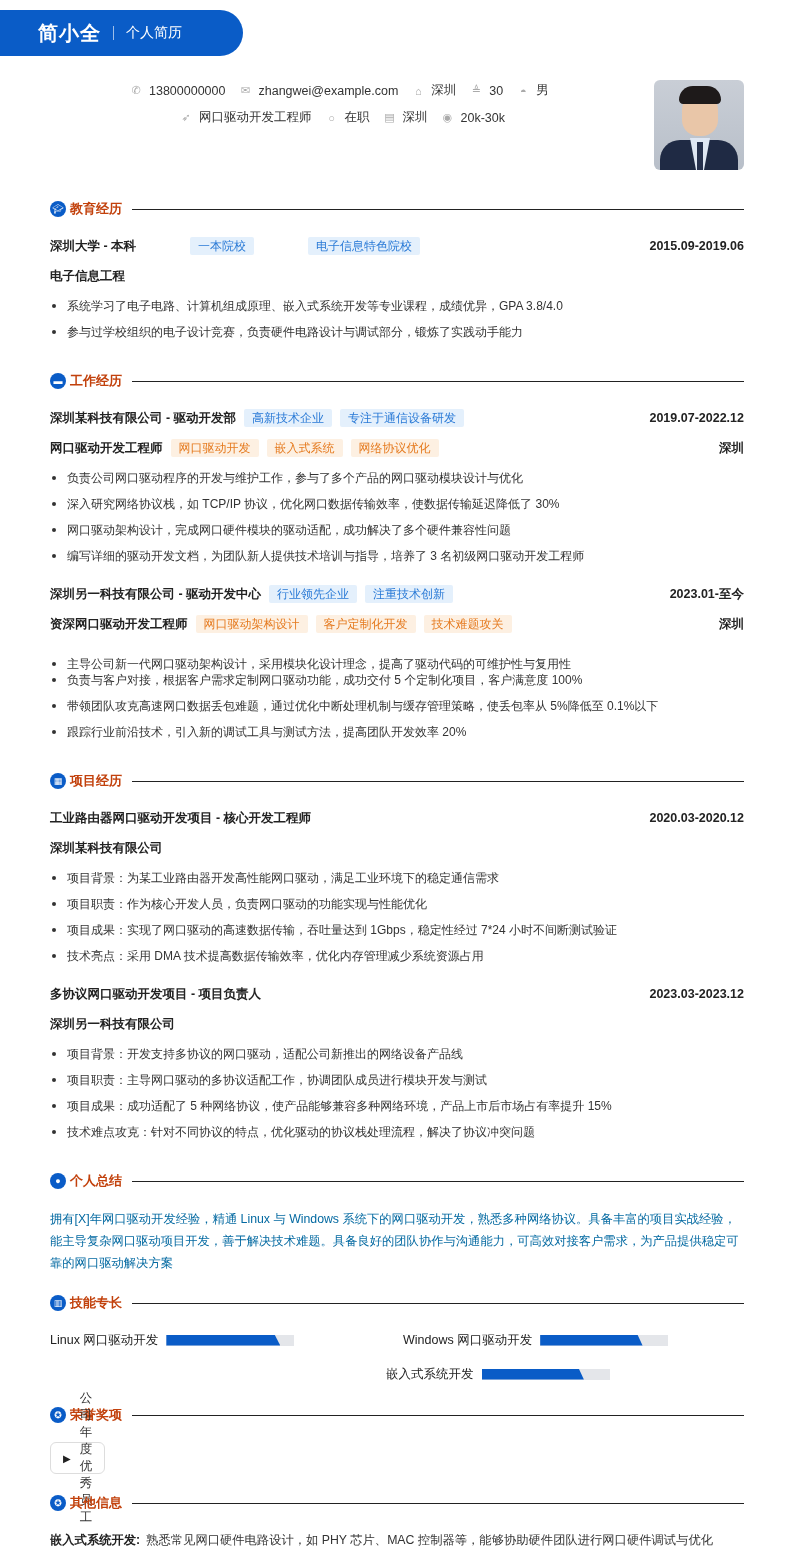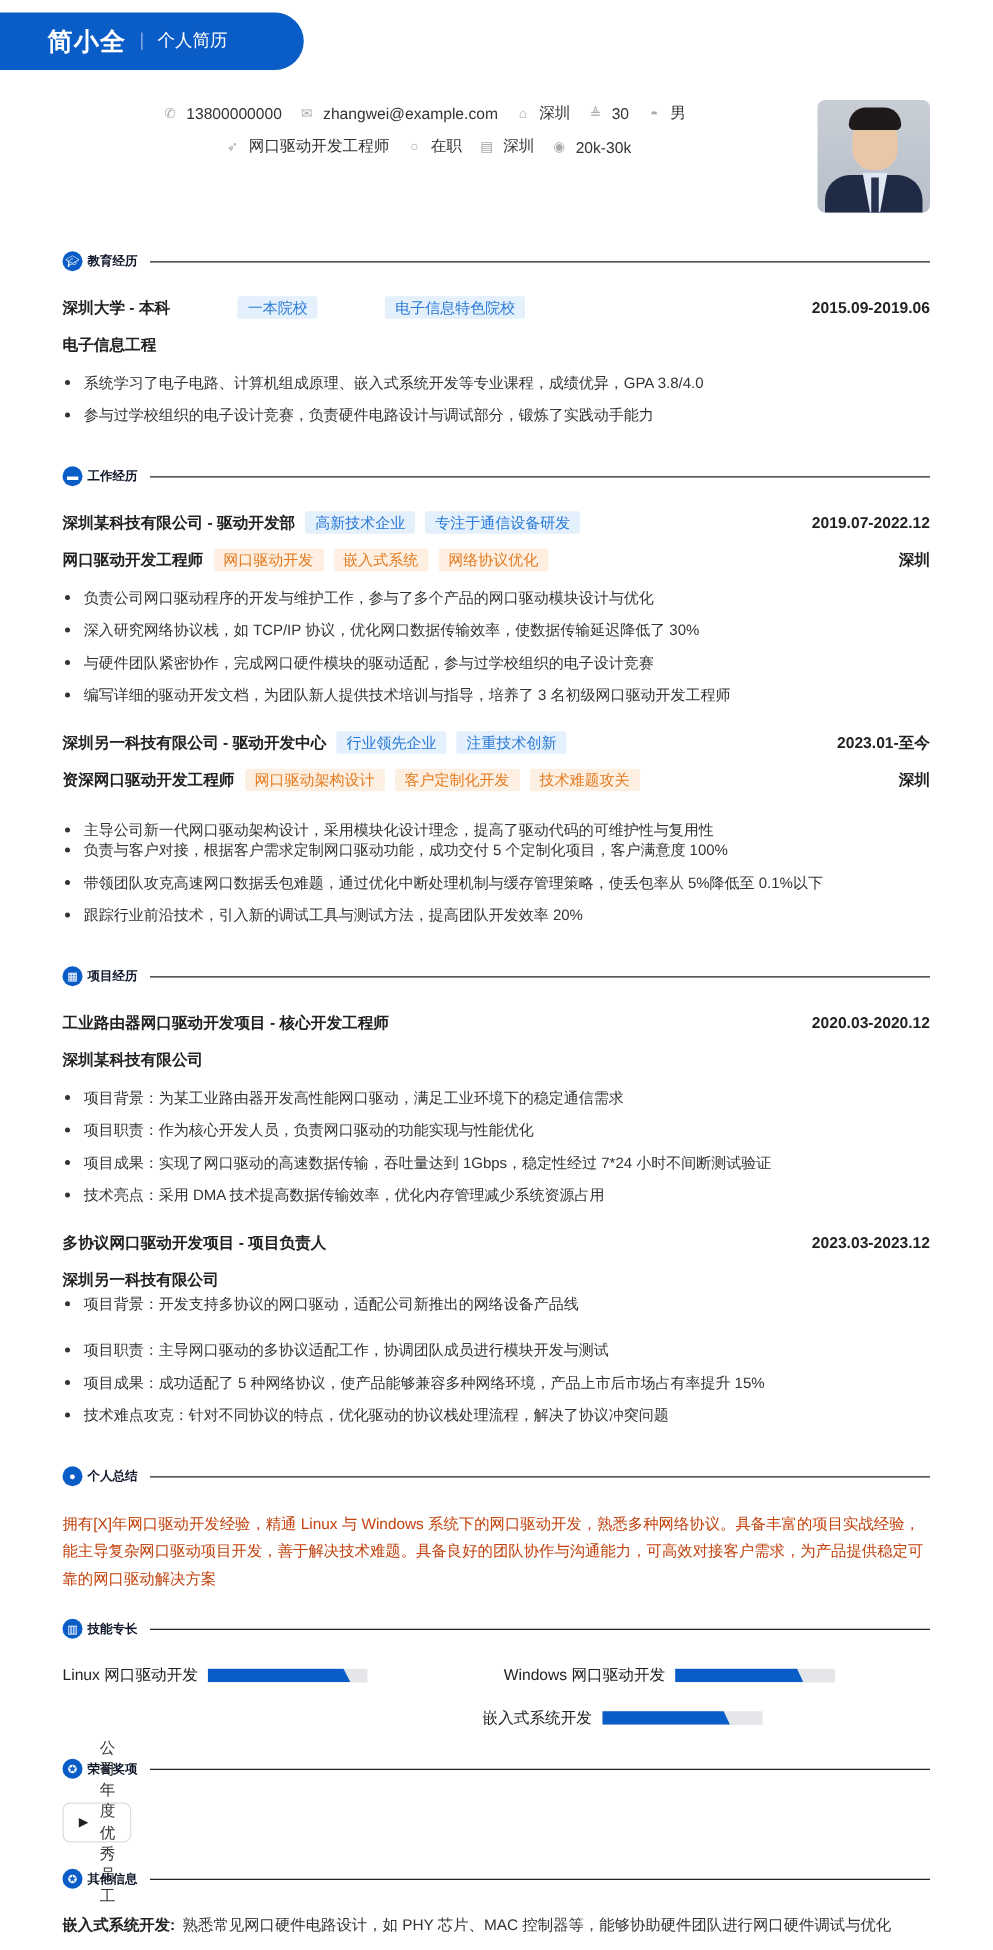--- a/index.html
+++ b/index.html
@@ -15,31 +15,31 @@
   .row2 { top: 109px; left: 180px; }
   .photo { position: absolute; left: 654px; top: 80px; width: 90px; height: 90px; border-radius: 6px; background: linear-gradient(#c9ced6, #b8bfc9); overflow: hidden; }
   .photo .head { position: absolute; left: 28px; top: 12px; width: 36px; height: 44px; border-radius: 18px 18px 16px 16px; background: #e9c6a8; }
   .photo .hair { position: absolute; left: 25px; top: 6px; width: 42px; height: 18px; border-radius: 20px 20px 6px 6px; background: #1e1a1a; }
   .photo .suit { position: absolute; left: 6px; top: 60px; width: 78px; height: 40px; border-radius: 20px 20px 0 0; background: #1f2a44; }
   .photo .shirt { position: absolute; left: 36px; top: 58px; width: 20px; height: 32px; background: #dfe7f3; clip-path: polygon(0 0,100% 0,70% 100%,30% 100%); }
   .photo .tie { position: absolute; left: 43px; top: 62px; width: 6px; height: 28px; background: #26314d; }
   .section { position: absolute; left: 50px; width: 694px; }
   .sec-head { display: flex; align-items: center; height: 20px; }
   .sec-icon { width: 16px; height: 16px; border-radius: 50%; background: #0a5cc7; color: #fff; font-size: 9px; display: flex; align-items: center; justify-content: center; margin-right: 4px; }
-  .sec-title { font-size: 10px; font-weight: bold; color: #0f172a; margin-right: 10px; }
+  .sec-title { font-size: 13px; font-weight: bold; color: #c2410c; margin-right: 10px; }
   .sec-line { flex: 1; height: 1px; background: #222; }
   .line { position: absolute; left: 0; right: 0; display: flex; align-items: center; height: 20px; font-size: 12.5px; }
   .bold { font-weight: bold; }
   .tag { display: inline-block; padding: 1px 8px; margin-left: 8px; font-size: 12px; border-radius: 2px; line-height: 16px; }
   .tag.blue { background: #e4f0fc; color: #2a7ad6; }
   .tag.orange { background: #fdf0e2; color: #e57a1f; }
   .right { margin-left: auto; font-weight: bold; }
   .bullet { position: absolute; left: 0; right: 0; height: 20px; display: flex; align-items: center; font-size: 12px; color: #333; }
   .bullet::before { content: ""; width: 4px; height: 4px; background: #333; border-radius: 50%; margin: 0 11px 0 2px; flex-shrink: 0; }
-  .para { position: absolute; left: 0; width: 694px; font-size: 12.3px; line-height: 22px; color: #c2410c; }
+  .para { position: absolute; left: 0; width: 694px; font-size: 12.3px; line-height: 22px; color: #0369a1; }
   .skill { position: absolute; display: flex; align-items: center; height: 20px; font-size: 12.5px; }
   .skill .bar { height: 11px; background: #e4e6ea; margin-left: 8px; position: relative; }
   .skill .fill { position: absolute; left: 0; top: 0; bottom: 0; background: #0a5cc7; clip-path: polygon(0 0, 95% 0, 100% 100%, 0 100%); }
   .award { position: absolute; left: 0; top: 0; height: 32px; border: 1px solid #ddd; border-radius: 6px; padding: 0 12px; display: flex; align-items: center; font-size: 12.5px; color: #333; }
   .award .tri { font-size: 10px; margin-right: 9px; color: #222; }
 </style>
 </head>
 <body>
 
 <div class="banner">
@@ -128,21 +128,21 @@
   </div>
   <div class="line" style="top:67px;">
     <span class="bold">网口驱动开发工程师</span>
     <span class="tag orange">网口驱动开发</span>
     <span class="tag orange">嵌入式系统</span>
     <span class="tag orange">网络协议优化</span>
     <span class="right">深圳</span>
   </div>
   <div class="bullet" style="top:97px;">负责公司网口驱动程序的开发与维护工作，参与了多个产品的网口驱动模块设计与优化</div>
   <div class="bullet" style="top:123px;">深入研究网络协议栈，如 TCP/IP 协议，优化网口数据传输效率，使数据传输延迟降低了 30%</div>
-  <div class="bullet" style="top:149px;">与硬件团队紧密协作，完成网口硬件模块的驱动适配，参与过学校组织的电子设计竞赛</div>
+  <div class="bullet" style="top:149px;">网口驱动架构设计，完成网口硬件模块的驱动适配，成功解决了多个硬件兼容性问题</div>
   <div class="bullet" style="top:175px;">编写详细的驱动开发文档，为团队新人提供技术培训与指导，培养了 3 名初级网口驱动开发工程师</div>
 
   <div class="line" style="top:213px;">
     <span class="bold">深圳另一科技有限公司 - 驱动开发中心</span>
     <span class="tag blue">行业领先企业</span>
     <span class="tag blue">注重技术创新</span>
     <span class="right">2023.01-至今</span>
   </div>
   <div class="line" style="top:243px;">
     <span class="bold">资深网口驱动开发工程师</span>
@@ -171,21 +171,21 @@
   <div class="bullet" style="top:97px;">项目背景：为某工业路由器开发高性能网口驱动，满足工业环境下的稳定通信需求</div>
   <div class="bullet" style="top:123px;">项目职责：作为核心开发人员，负责网口驱动的功能实现与性能优化</div>
   <div class="bullet" style="top:149px;">项目成果：实现了网口驱动的高速数据传输，吞吐量达到 1Gbps，稳定性经过 7*24 小时不间断测试验证</div>
   <div class="bullet" style="top:175px;">技术亮点：采用 DMA 技术提高数据传输效率，优化内存管理减少系统资源占用</div>
 
   <div class="line" style="top:213px;">
     <span class="bold">多协议网口驱动开发项目 - 项目负责人</span>
     <span class="right">2023.03-2023.12</span>
   </div>
   <div class="line bold" style="top:243px;">深圳另一科技有限公司</div>
-  <div class="bullet" style="top:262px;">项目背景：开发支持多协议的网口驱动，适配公司新推出的网络设备产品线</div>
+  <div class="bullet" style="top:273px;">项目背景：开发支持多协议的网口驱动，适配公司新推出的网络设备产品线</div>
   <div class="bullet" style="top:299px;">项目职责：主导网口驱动的多协议适配工作，协调团队成员进行模块开发与测试</div>
   <div class="bullet" style="top:325px;">项目成果：成功适配了 5 种网络协议，使产品能够兼容多种网络环境，产品上市后市场占有率提升 15%</div>
   <div class="bullet" style="top:351px;">技术难点攻克：针对不同协议的特点，优化驱动的协议栈处理流程，解决了协议冲突问题</div>
 </div>
 
 <div class="section" style="top:1171px;">
   <div class="sec-head">
       <span class="sec-icon">●</span>
       <span class="sec-title">个人总结</span>
       <span class="sec-line"></span>

